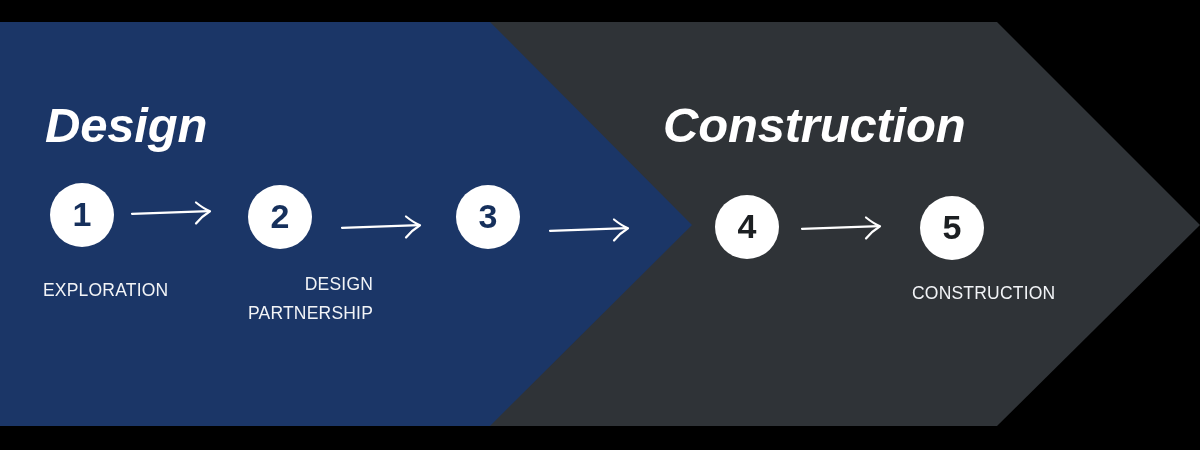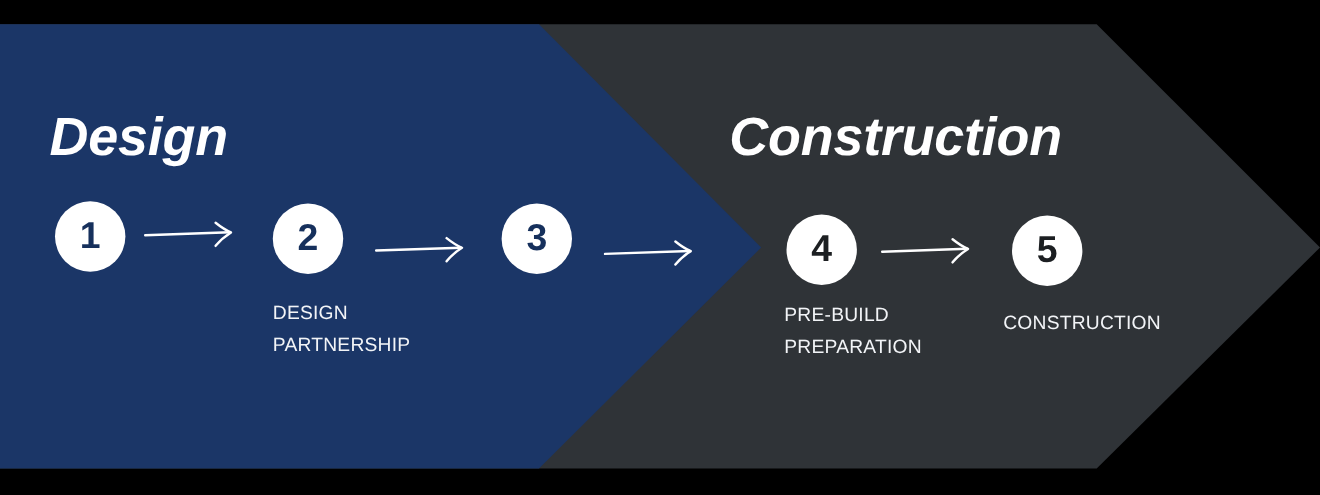--- a/index.html
+++ b/index.html
@@ -14,20 +14,21 @@
     overflow: hidden;
     font-family: "Liberation Sans", sans-serif;
     -webkit-font-smoothing: antialiased;
   }
 
   #stage {
     position: relative;
     width: 1200px;
     height: 450px;
     background: #000000;
+    text-align: right;
   }
 
   
   .banner-svg {
     position: absolute;
     left: 0;
     top: 0;
     width: 1200px;
     height: 450px;
   }
@@ -116,20 +117,21 @@
     <polygon points="0,22 490,22 692,225 490,426 0,426" fill="#1b3667"></polygon>
   </svg>
 
   <div class="phase-title" id="phase-title-design">Design</div>
 
   <div class="phase-title" id="phase-title-construction">Construction</div>
 
   <div class="step-circle" id="step-circle-1">
     <span class="step-number">1</span>
   </div>
+  <div class="step-label" id="step-label-1">EXPLORATION</div>
 
   <svg class="step-arrow" id="step-arrow-1" viewBox="0 0 86 30">
     <path d="M2,15.8 C20,15.0 48,14.2 79,13.2" stroke="#ffffff" stroke-width="2.2" fill="none" stroke-linecap="round"></path>
     <path d="M66,4.5 C71,8.5 76,11.6 80,13.3 C75,16.4 70,20.6 66,25.5" stroke="#ffffff" stroke-width="2.2" fill="none" stroke-linecap="round" stroke-linejoin="round"></path>
   </svg>
 
   <div class="step-circle" id="step-circle-2">
     <span class="step-number">2</span>
   </div>
   <div class="step-label" id="step-label-2">DESIGN
@@ -145,22 +147,20 @@
   </div>
 
   <svg class="step-arrow" id="step-arrow-3" viewBox="0 0 86 30">
     <path d="M2,15.8 C20,15.0 48,14.2 79,13.2" stroke="#ffffff" stroke-width="2.2" fill="none" stroke-linecap="round"></path>
     <path d="M66,4.5 C71,8.5 76,11.6 80,13.3 C75,16.4 70,20.6 66,25.5" stroke="#ffffff" stroke-width="2.2" fill="none" stroke-linecap="round" stroke-linejoin="round"></path>
   </svg>
 
   <div class="step-circle dark-phase" id="step-circle-4">
     <span class="step-number">4</span>
   </div>
-  <div class="step-label" id="step-label-4">PRE-BUILD
-PREPARATION</div>
 
   <svg class="step-arrow" id="step-arrow-4" viewBox="0 0 86 30">
     <path d="M2,15.8 C20,15.0 48,14.2 79,13.2" stroke="#ffffff" stroke-width="2.2" fill="none" stroke-linecap="round"></path>
     <path d="M66,4.5 C71,8.5 76,11.6 80,13.3 C75,16.4 70,20.6 66,25.5" stroke="#ffffff" stroke-width="2.2" fill="none" stroke-linecap="round" stroke-linejoin="round"></path>
   </svg>
 
   <div class="step-circle dark-phase" id="step-circle-5">
     <span class="step-number">5</span>
   </div>
   <div class="step-label" id="step-label-5">CONSTRUCTION</div>

